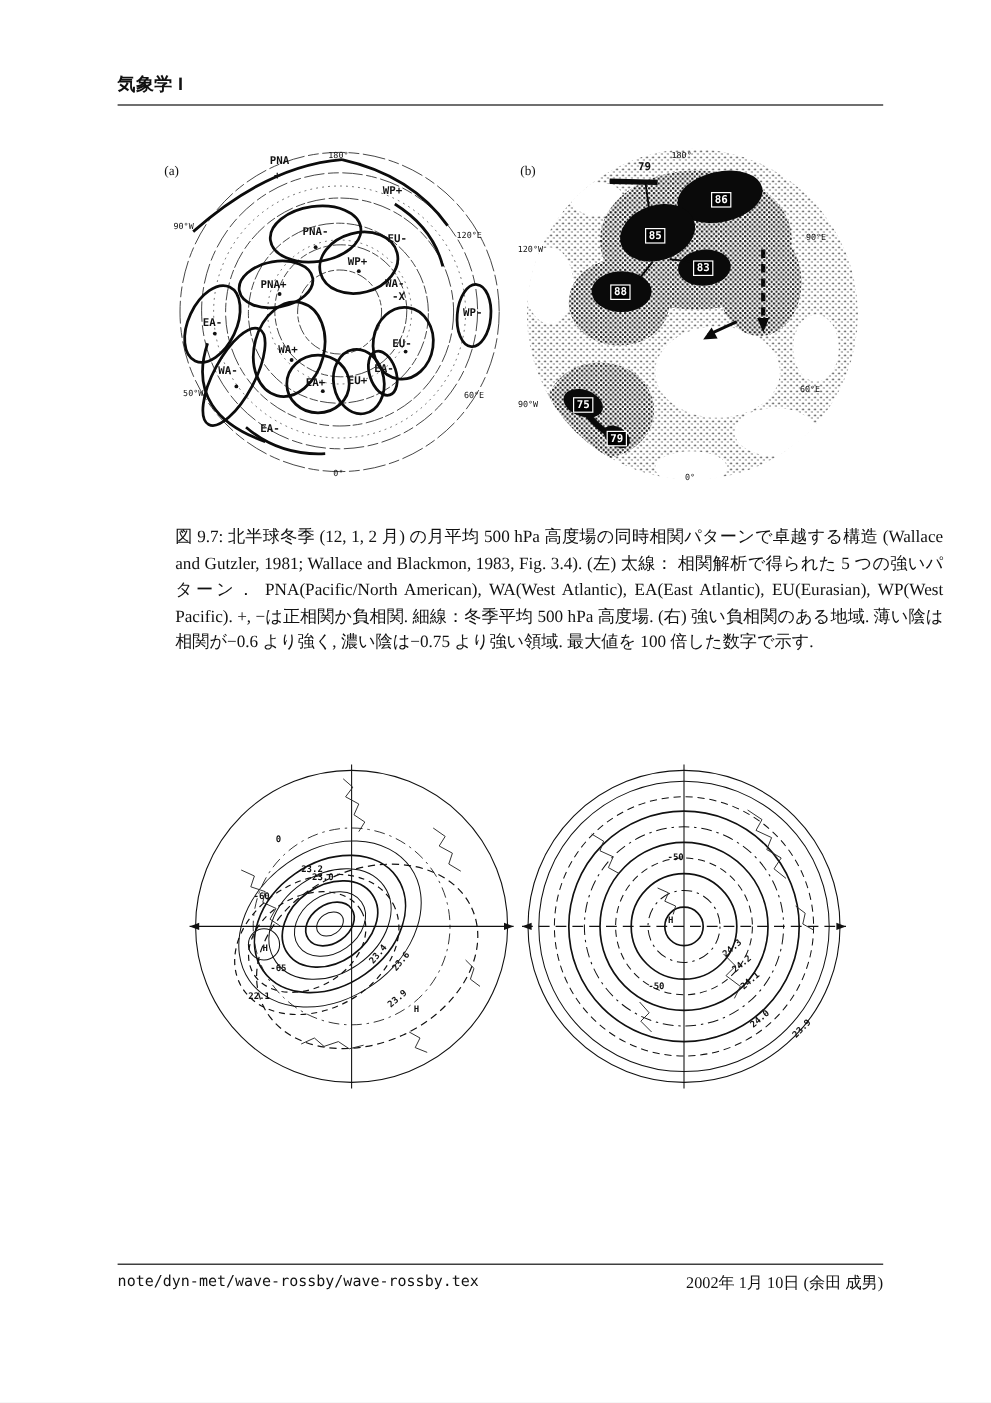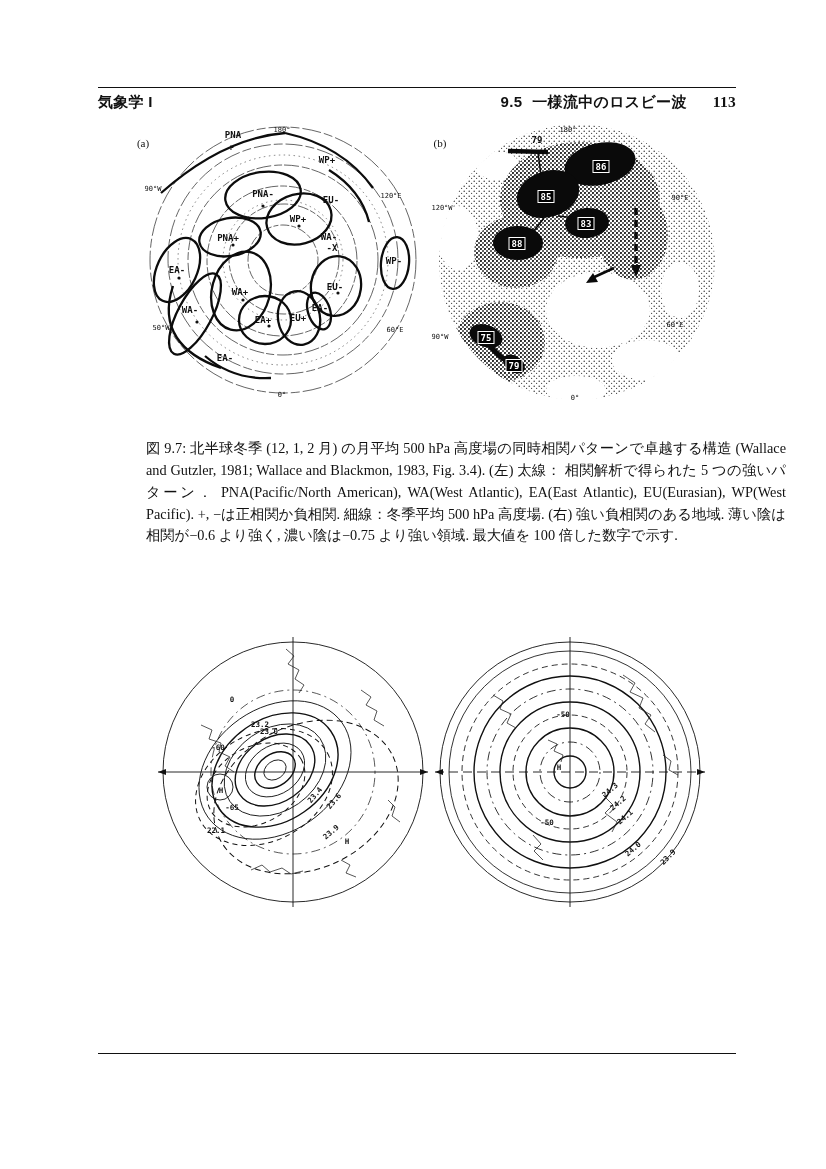--- a/index.html
+++ b/index.html
@@ -6,21 +6,21 @@
   .page{
     position:relative; width:826px; height:1169px; margin:0 auto;
     background:#ffffff; overflow:hidden;
     font-family:"Liberation Serif","DejaVu Serif",serif; color:#111;
   }
   
   .hdr{
     position:absolute; left:98px; top:61px; width:638px;
     display:flex; justify-content:space-between; align-items:baseline;
     font-family:"Liberation Sans","DejaVu Sans",sans-serif;
-    font-weight:bold; font-size:15px; letter-spacing:.3px;margin-top:32px;
+    font-weight:bold; font-size:15px; letter-spacing:.3px;
   }
   .hdr .sec{margin-right:10px;}
   .hdr .pageno{margin-left:26px; font-family:"Liberation Serif",serif; font-size:15.5px;}
   .hdr-rule{position:absolute; left:98px; top:87px; width:638px; border-top:1.6px solid #111;}
   
   .caption{
     position:absolute; left:98px; width:640px;
     font-size:14.3px; line-height:21.8px;
     text-align:justify; text-align-last:left;
   }
@@ -53,23 +53,20 @@
   }
   .ftr .path{font-family:"DejaVu Sans Mono","Liberation Mono",monospace; font-size:12.5px;}
 </style>
 </head>
 <body>
 
 <div class="page">
 
   <div class="hdr">
     <span>気象学 I</span>
-    <span>
-      <span class="sec">9.5</span><span>一様流中のロスビー波</span><span class="pageno">113</span>
-    </span>
   </div>
   <div class="hdr-rule"></div>
 
   <div class="figpanel" style="left:133px; top:118px;">
     <svg width="295" height="288" viewBox="0 0 295 288">
 
       <g>
         <circle class="thinC" cx="150" cy="142" r="35" stroke-dasharray="9 2 5 2"></circle>
         <circle class="thinC" cx="151" cy="141" r="55" stroke-dasharray="11 2 6 2"></circle>
         <circle class="thinC" cx="149" cy="143" r="75" stroke-dasharray="13 2 7 2"></circle>
@@ -333,14 +330,18 @@
           <text x="192" y="182" class="ml cl" transform="rotate(-40 192 182)">24.1</text>
           <text x="114" y="187" class="ml cl">-50</text>
           <text x="200" y="214" class="ml cl" transform="rotate(-40 200 214)">24.0</text>
           <text x="235" y="222" class="ml cl" transform="rotate(-45 235 222)">23.9</text>
         </g>
     </svg>
   </div>
 
 
   <div class="ftr-rule"></div>
+  <div class="ftr">
+    <span class="path">note/dyn-met/wave-rossby/wave-rossby.tex</span>
+    <span>2002年 1月 10日 (余田 成男)</span>
+  </div>
 
 </div>
 
 </body></html>

